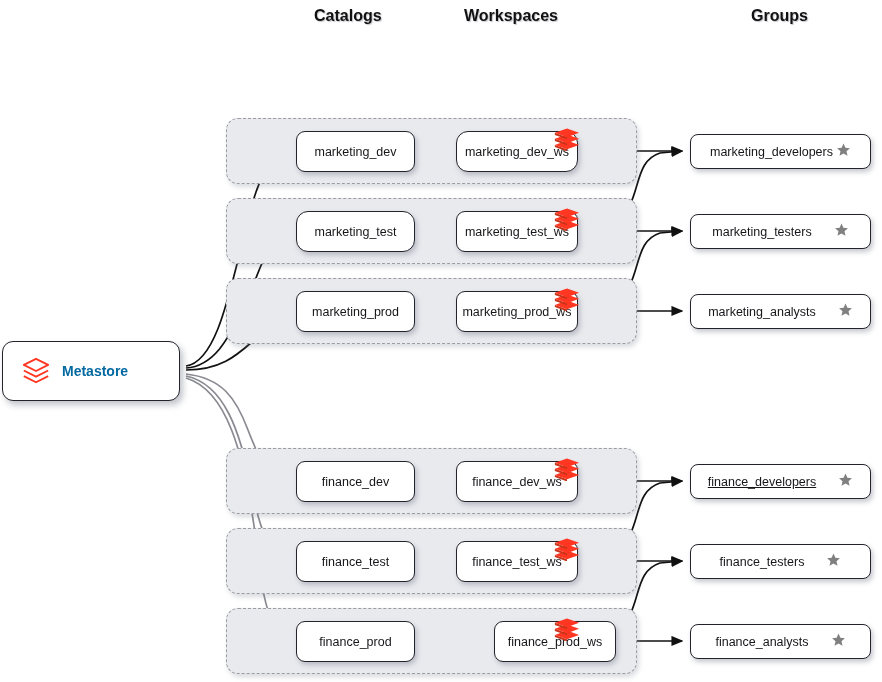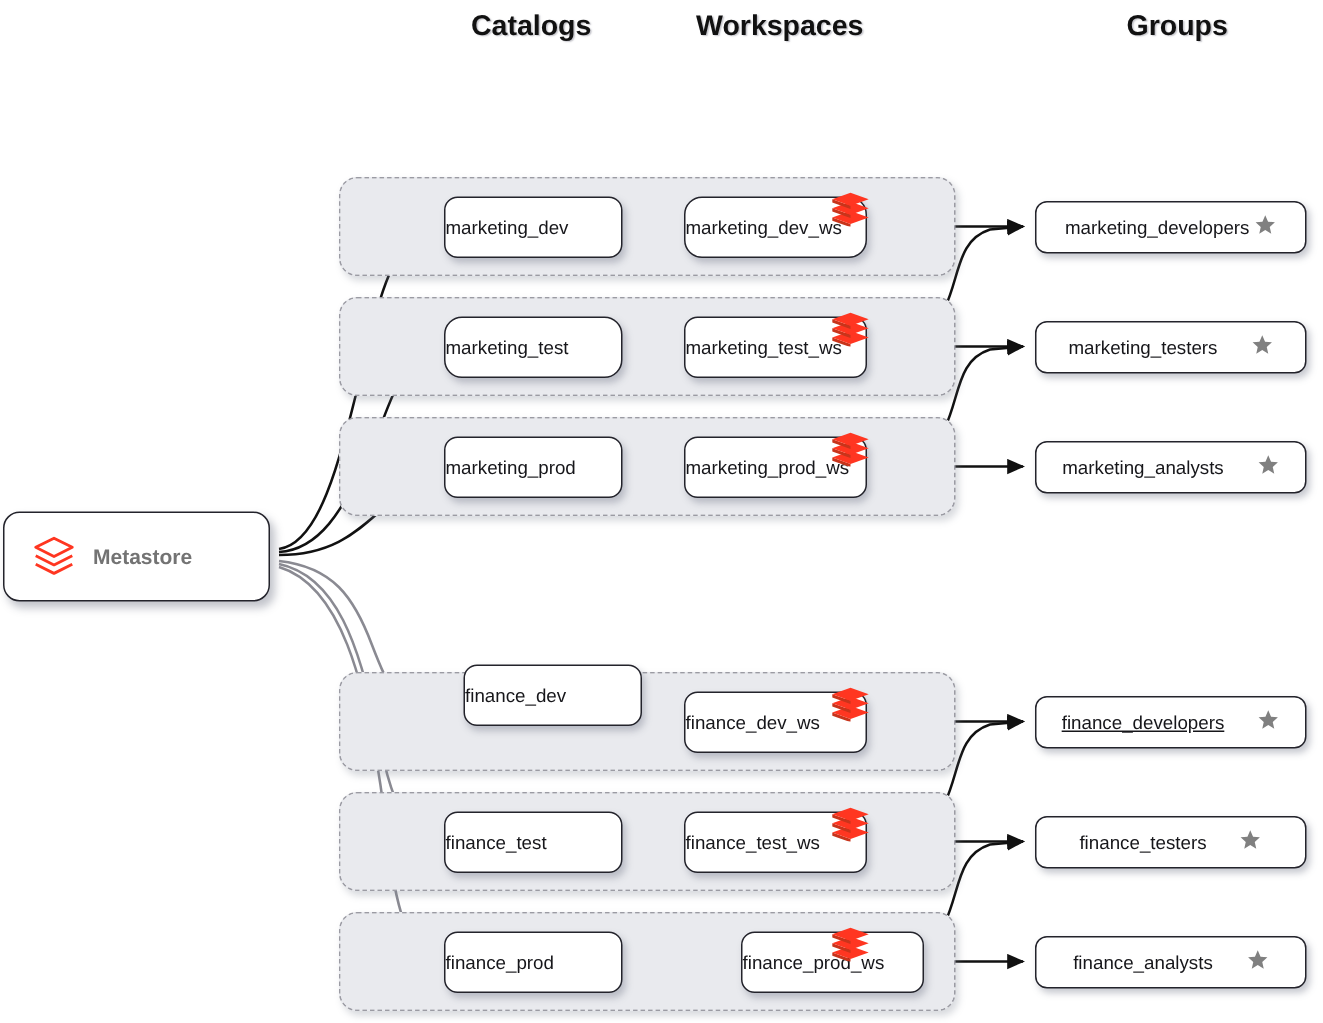--- a/index.html
+++ b/index.html
@@ -15,21 +15,21 @@
     position: relative;
     width: 882px;
     height: 682px;
     background: #ffffff;
     overflow: hidden;
   }
 
   
   .col-header {
     position: absolute;
-    font-size: 19px;
+    font-size: 16px;
     font-weight: bold;
     color: #111111;
     text-shadow: 1px 1px 1px rgba(150,150,160,0.55);
     white-space: nowrap;
   }
 
   
   #edges {
     position: absolute;
     left: 0;
@@ -52,20 +52,21 @@
   
   .node {
     position: absolute;
     box-sizing: border-box;
     background: #ffffff;
     border: 1.6px solid #23232b;
     border-radius: 9px;
     box-shadow: 2px 3px 5px rgba(120,125,140,0.42);
     display: flex;
     align-items: center;
+    justify-content: center;
     font-size: 12.5px;
     color: #16161a;
     white-space: nowrap;
   }
   .node-label { display: inline-block; }
 
   .catalog-node { width: 119px; height: 41px; }
   .workspace-node { width: 122px; height: 41px; }
 
   .group-node {
@@ -92,21 +93,21 @@
     border-radius: 11px;
     box-shadow: 3px 4px 6px rgba(120,125,140,0.45);
     display: flex;
     align-items: center;
     gap: 11px;
     padding-left: 18px;
   }
   .metastore-label {
     font-size: 14px;
     font-weight: bold;
-    color: #737373;
+    color: #0369a1;
   }
 
   
   .ws-icon {
     position: absolute;
     width: 30px;
     height: 26px;
     pointer-events: none;
   }
   .ms-icon {
@@ -242,21 +243,21 @@
       </svg>
       <div class="node group-node star-far" style="left: 690px; top: 294px;">
         <span class="group-inner">
           <span class="node-label">marketing_analysts</span>
           <svg class="star-icon" viewBox="0 0 24 24">
             <path d="M12 2.5 L15 9.2 L22.3 9.9 L16.8 14.8 L18.4 22 L12 18.2 L5.6 22 L7.2 14.8 L1.7 9.9 L9 9.2 Z" fill="#808080"></path>
           </svg>
         </span>
       </div>
       <div class="env-band" style="left: 226px; top: 448px; width: 411px; height: 66px;"></div>
-      <div class="node catalog-node" style="left: 296px; top: 443px; margin-left: 13px;">
+      <div class="node catalog-node" style="left: 296px; top: 461px;">
         <span class="node-label">finance_dev</span>
       </div>
       <div class="node workspace-node" style="left: 456px; top: 461px;">
         <span class="node-label">finance_dev_ws</span>
       </div>
       <svg class="ws-icon" viewBox="0 0 34 30" style="left: 552px; top: 455px;">
         <path d="M3 23 L17 28 L17 30.5 L3 25.5 Z" fill="#c8341b"></path>
         <path d="M17 18 L31 23 L17 28 L3 23 Z" fill="#ff3621"></path>
         <path d="M3 16 L17 21 L17 23.5 L3 18.5 Z" fill="#c8341b"></path>
         <path d="M17 11 L31 16 L17 21 L3 16 Z" fill="#ff3621"></path>

